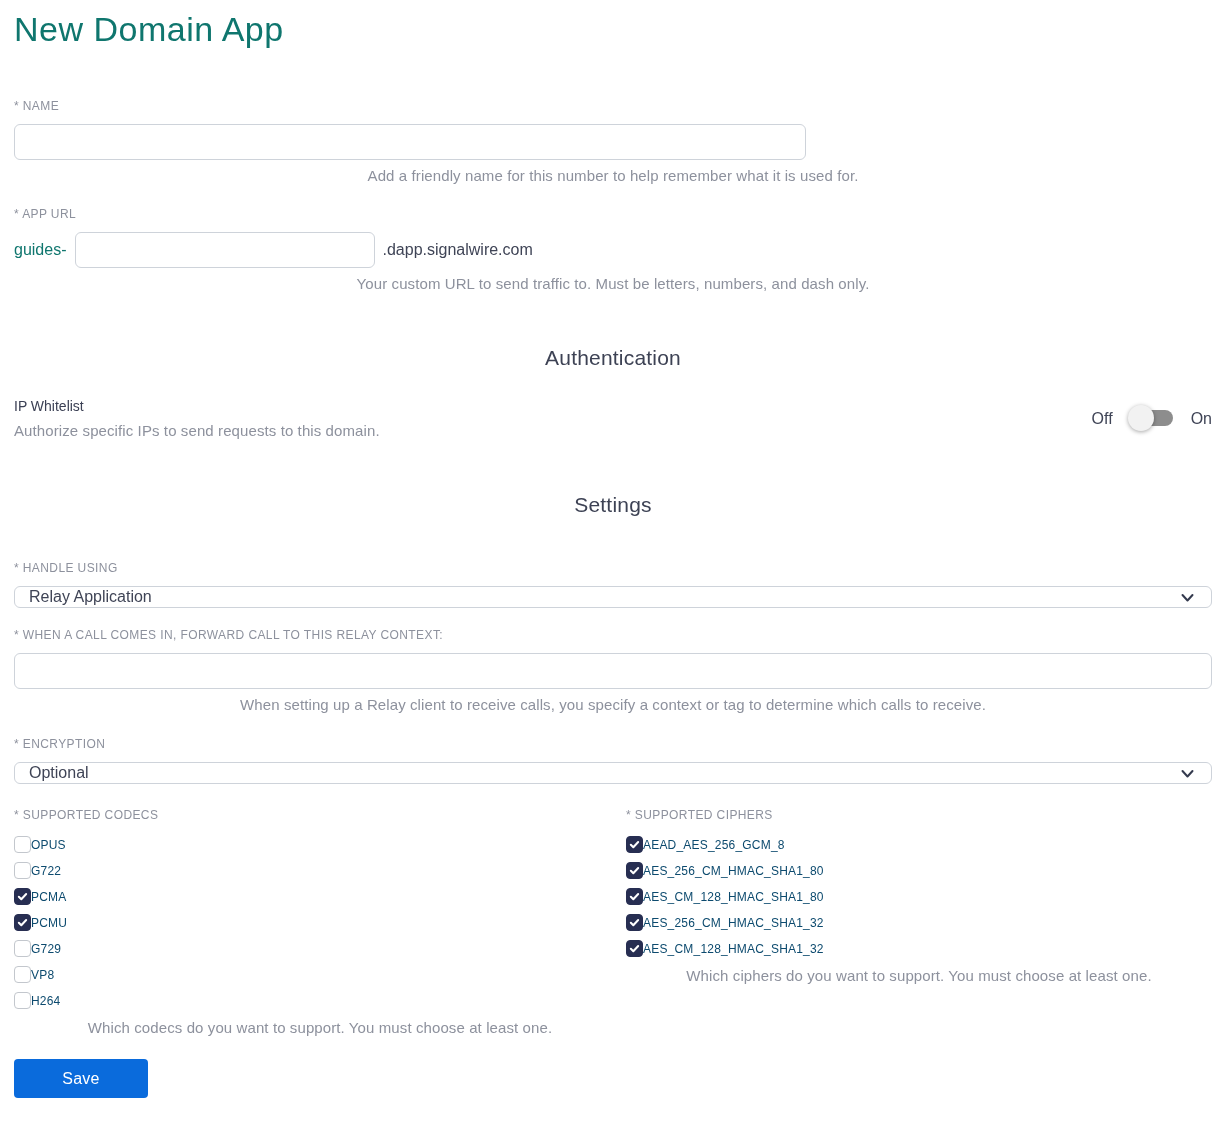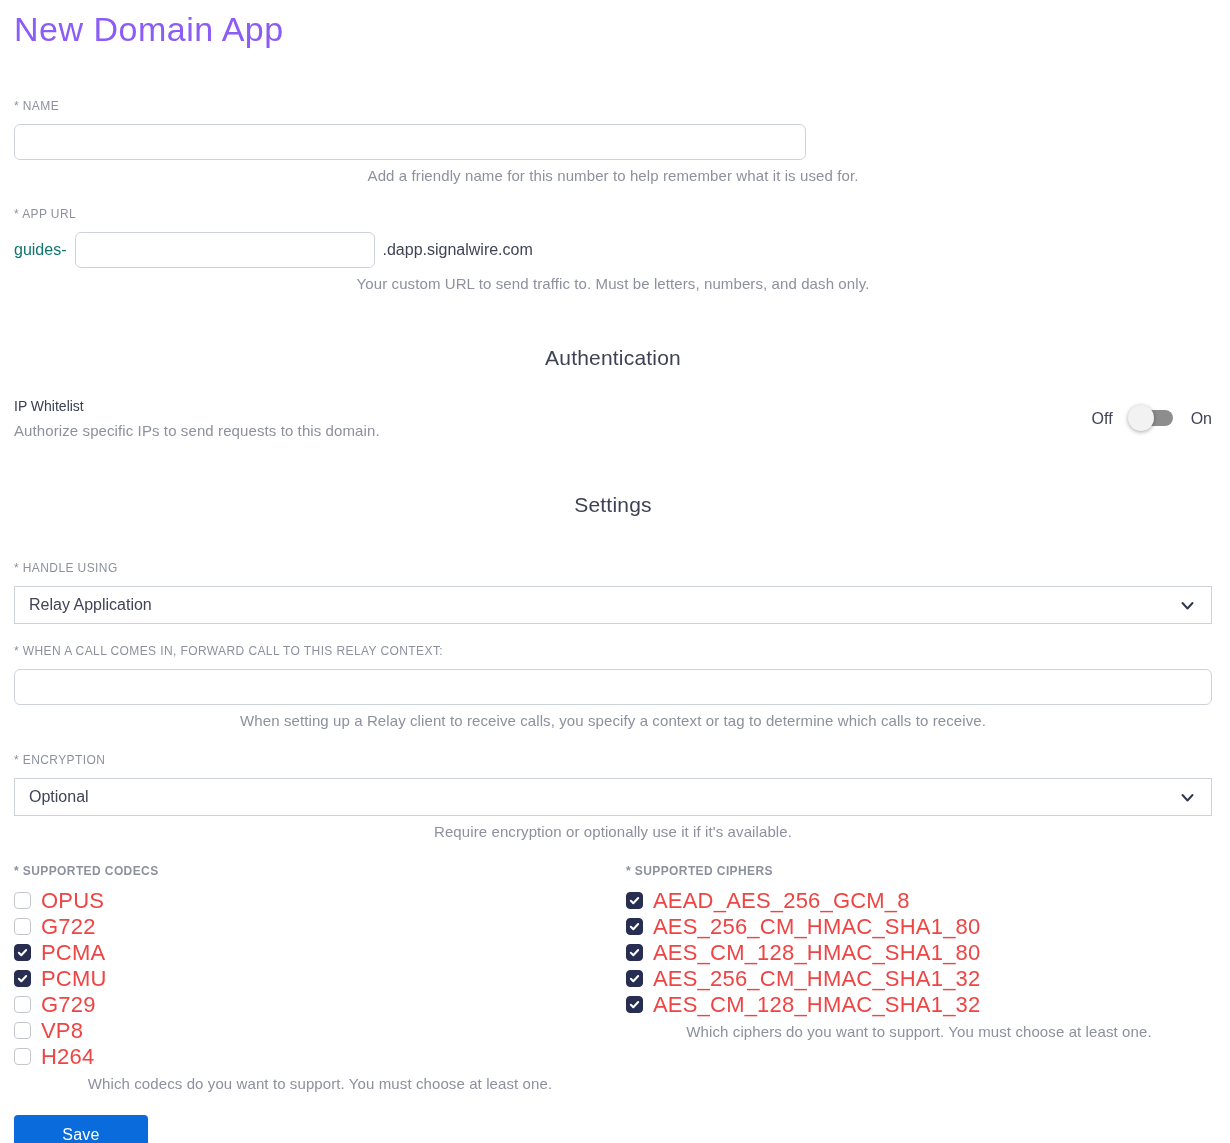--- a/index.html
+++ b/index.html
@@ -6,21 +6,21 @@
   html, body { background: #ffffff; }
   body {
     width: 1230px; height: 1143px;
     font-family: "Liberation Sans", sans-serif;
     color: #3f4456;
     overflow: hidden;
   }
   .page { padding: 10px 18px 20px 14px; }
 
   h1.page-title {
-    font-size: 34px; font-weight: 300; color: #8b5cf6;
+    font-size: 34px; font-weight: 300; color: #0f766e;
     letter-spacing: 0.5px; margin-bottom: 50px;
   }
   h2.section-heading {
     font-size: 21px; font-weight: 400; color: #3d4254;
     margin-top: 54px; margin-bottom: 28px; letter-spacing: 0.2px; text-align: center;
   }
 
   .field { margin-top: 23px; }
   .field.first { margin-top: 0; }
 
@@ -62,47 +62,47 @@
     margin: 0 18px; display: inline-block; cursor: pointer;
   }
   .switch .knob {
     position: absolute; left: -3px; top: 50%; transform: translateY(-50%);
     width: 26px; height: 26px; border-radius: 50%;
     background: #f2f2f2;
     box-shadow: 0 1px 4px rgba(0,0,0,0.35);
   }
 
   .select {
-    width: 1198px; height: 38px; border: 1px solid #ced3da; border-radius: 0;
+    width: 1198px; height: 22px; border: 1px solid #ced3da; border-radius: 6px;
     display: flex; align-items: center; justify-content: space-between;
     padding: 0 16px 0 14px; background: #fff; cursor: pointer;
   }
   .select-value { font-size: 16px; color: #3f4456; }
   .chevron { flex: 0 0 auto; }
 
   .label-gap20 { margin-top: 20px; }
   .label-gap24 { margin-top: 24px; }
 
   .two-col { display: flex; margin-top: 24px; width: 1198px; }
   .col-left { width: 612px; flex: 0 0 612px; }
   .col-right { flex: 1; }
-  .col .flabel { margin-bottom: 14px; font-weight: bold; }
+  .col .flabel { margin-bottom: 14px; }
 
   .check-row {
     display: flex; align-items: center; cursor: pointer;
     margin-bottom: 9px; height: 17px;
   }
   .checkbox {
     width: 17px; height: 17px; border-radius: 4px;
     border: 1px solid #c3c7cd; background: #fff;
     display: inline-flex; align-items: center; justify-content: center;
     flex: 0 0 17px;
   }
   .checkbox.checked { border-color: #272e52; background: #272e52; }
-  .check-label { font-size: 22px; color: #ef4444; margin-left: 10px; letter-spacing: 0.2px; }
+  .check-label { font-size: 12px; color: #0c4a6e; letter-spacing: 0.2px; }
   .check-help { margin-top: 10px; }
 
   .save-btn {
     margin-top: 23px; width: 134px; height: 39px;
     background: #0a6bdc; color: #ffffff; border: none; border-radius: 4px;
     font-size: 16px; font-family: "Liberation Sans", sans-serif;
     cursor: pointer; letter-spacing: 0.2px;
   }
 </style>
 </head>
@@ -163,21 +163,20 @@
   </div>
 
   <div class="field label-gap24" style="margin-top:24px">
     <label class="flabel">* ENCRYPTION</label>
     <div class="select">
       <span class="select-value">Optional</span>
       <svg class="chevron" width="15" height="15" viewBox="0 0 15 15">
         <polyline points="2.5,5 7.5,10.5 12.5,5" fill="none" stroke="#343a4e" stroke-width="2" stroke-linecap="round" stroke-linejoin="round"></polyline>
       </svg>
     </div>
-    <div class="help">Require encryption or optionally use it if it's available.</div>
   </div>
 
   <div class="two-col">
     <div class="col col-left">
       <label class="flabel">* SUPPORTED CODECS</label>
       <div id="codec-list">
           <label class="check-row">
             <span class="checkbox"></span>
             <span class="check-label">OPUS</span>
           </label>

